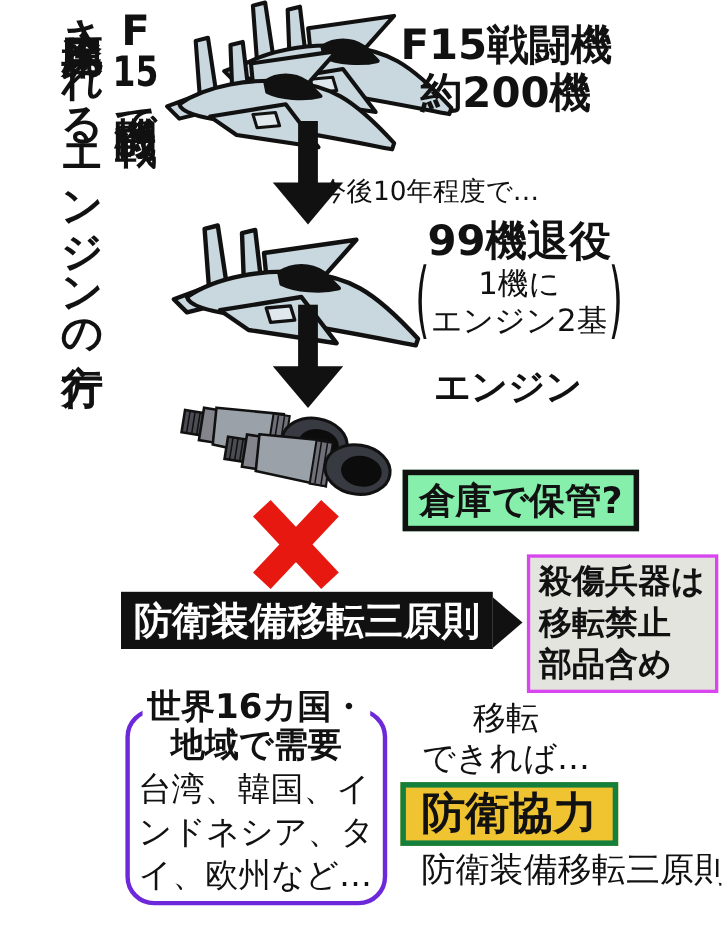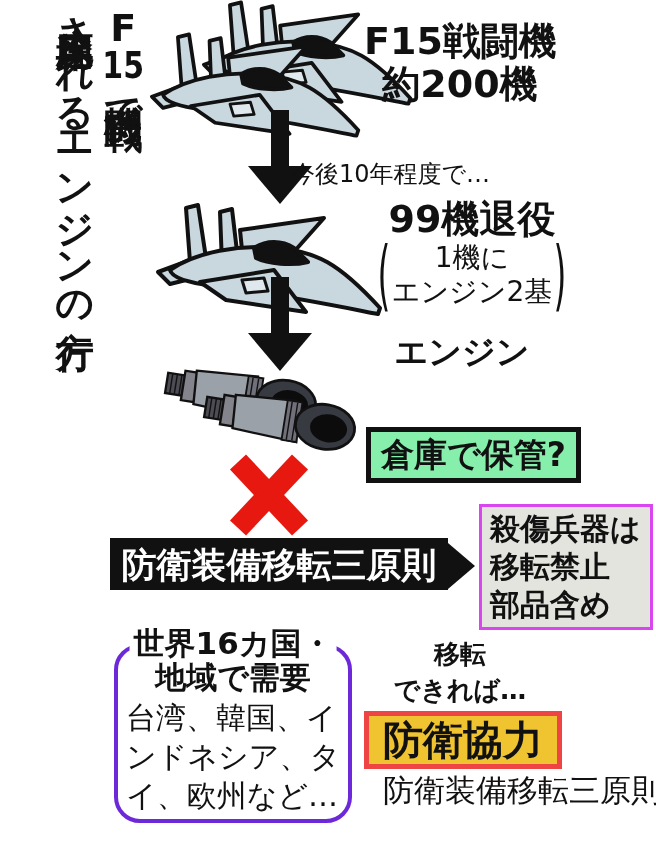--- a/index.html
+++ b/index.html
@@ -63,24 +63,24 @@
     position:absolute;left:114px;top:644px;width:238px;height:179px;
     border:4px solid #6d28d9;border-radius:26px;box-sizing:border-box;
   }
   .demand .t1{
     position:absolute;top:-22px;left:50%;transform:translateX(-50%);
     background:#fff;padding:0 4px;font-size:31px;font-weight:700;white-space:nowrap;line-height:1.1;
   }
   .demand .t2{margin-top:12px;text-align:center;font-size:31px;font-weight:700;line-height:1.1;}
   .demand .body{margin:4px 6px 0 8px;font-size:30px;font-weight:400;line-height:39px;text-align:left;}
   
-  .cond{left:372px;top:636px;width:176px;font-size:26px;font-weight:700;line-height:36px;}
+  .cond{left:372px;top:636px;width:176px;font-size:30px;font-weight:400;line-height:36px;}
   .coop{
     position:absolute;left:364px;top:711px;
-    background:#f0c431;border:5px solid #ef4444;
+    background:#f0c431;border:5px solid #15803d;
     font-size:40px;font-weight:700;line-height:1.1;padding:2px 14px;white-space:nowrap;
   }
   .result{position:absolute;left:383px;top:770px;font-size:31px;font-weight:400;white-space:nowrap;}
   
   .jets-top{position:absolute;left:150px;top:-2px;width:272px;height:152px;}
   .jet-mid{position:absolute;left:156px;top:196px;width:232px;height:142px;}
   .engines{position:absolute;left:162px;top:366px;width:200px;height:96px;}
   svg{display:block;overflow:visible;}
 </style>
 </head>

